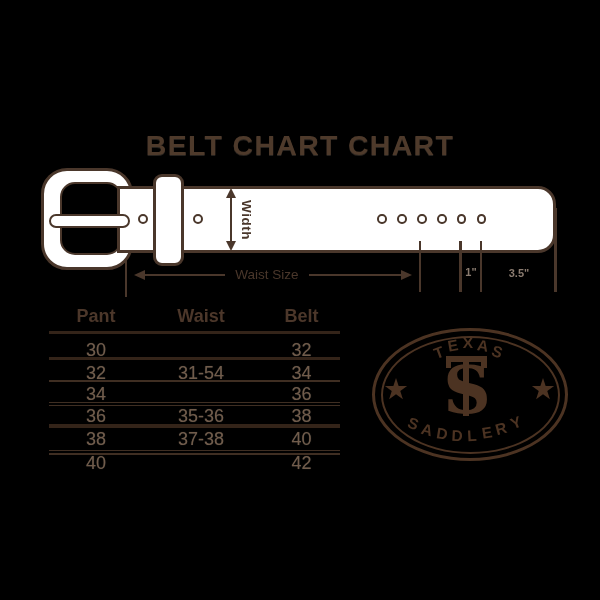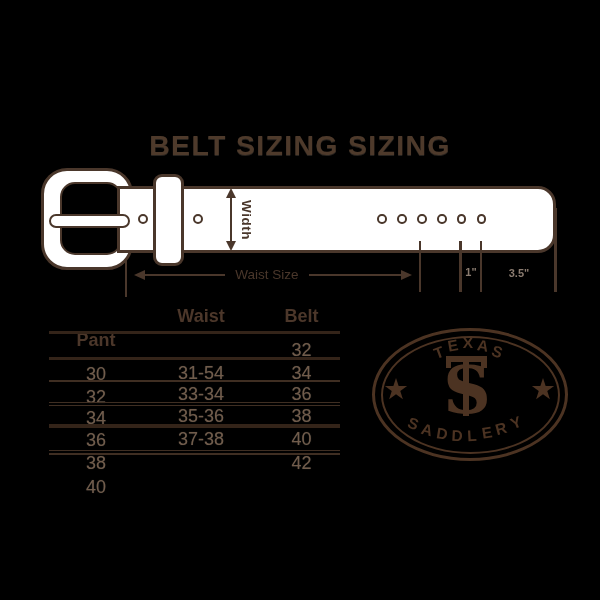--- a/index.html
+++ b/index.html
@@ -40,42 +40,42 @@
   .tri{width:0;height:0;}
   .arrow-label{color:var(--ink);font-size:13.5px;font-weight:400;}
   #width-label{left:206px;top:212px;width:80px;height:16px;text-align:center;
     transform:rotate(90deg);font-weight:600;letter-spacing:.5px;}
   #waist-label{left:225px;top:266px;width:84px;height:18px;line-height:18px;text-align:center;}
   .dim-label{color:var(--dim);font-size:11px;font-weight:600;}
   
   #table-area{left:50px;top:303px;width:298px;height:170px;}
   .trow{position:absolute;left:0;width:298px;height:22px;}
   .cell{position:absolute;top:0;height:22px;display:flex;align-items:center;justify-content:center;}
-  .c1{left:0;width:92px;margin-top:24px;}.c2{left:95px;width:112px;}.c3{left:205px;width:93px;}
+  .c1{left:0;width:92px;}.c2{left:95px;width:112px;}.c3{left:205px;width:93px;}
   .hcell{font-size:18px;font-weight:700;color:var(--header);}
   .vcell{font-size:18px;font-weight:400;color:var(--value);text-shadow:0 0 1px rgba(225,215,205,.25);}
   .tline{position:absolute;left:-1px;width:291px;background:var(--line);}
   
   .ellipse{border-radius:50%;border:3px solid var(--logo);}
   #logo-outer{left:372px;top:328px;width:196px;height:133px;border-width:3.4px;}
   #logo-inner{left:380.5px;top:335.5px;width:179px;height:118px;border-width:2.8px;}
   .star{width:40px;height:40px;display:flex;align-items:center;justify-content:center;
     font-family:"DejaVu Sans",sans-serif;font-size:29px;color:var(--logo);}
   .arc-letter{width:20px;height:20px;display:flex;align-items:center;justify-content:center;
     font-size:15.5px;font-weight:700;color:var(--logo);}
   .mono{background:var(--logo);}
   #mono-s{left:437px;top:360px;width:60px;height:60px;display:flex;align-items:center;justify-content:center;
     font-family:"DejaVu Serif",serif;font-weight:700;font-size:66px;color:var(--logo);line-height:1;}
 </style>
 </head>
 <body>
 
 <div id="stage">
 
-  <div id="title" class="abs">BELT SIZING SIZING</div>
+  <div id="title" class="abs">BELT CHART CHART</div>
 
   <div>
     <div id="buckle-outer" class="abs white-part"></div>
     <div id="buckle-inner" class="abs"></div>
     <div id="strap" class="abs white-part"></div>
 
     <div class="abs hole big" style="left:138px;top:213.5px;"></div>
     <div class="abs hole big" style="left:193px;top:213.5px;"></div>
 
     <div class="abs hole" style="left:377.2px;top:214.3px;"></div>
@@ -125,21 +125,20 @@
 
     <div class="trow" style="top:59px;">
       <div class="cell c1 vcell">32</div>
       <div class="cell c2 vcell">31-54</div>
       <div class="cell c3 vcell">34</div>
     </div>
     <div class="tline" style="top:77px;height:2px;"></div>
 
     <div class="trow" style="top:80px;">
       <div class="cell c1 vcell">34</div>
-      <div class="cell c2 vcell">33-34</div>
       <div class="cell c3 vcell">36</div>
     </div>
     <div class="tline" style="top:98.5px;height:1.5px;"></div>
     <div class="tline" style="top:101.5px;height:1.5px;"></div>
 
     <div class="trow" style="top:102px;">
       <div class="cell c1 vcell">36</div>
       <div class="cell c2 vcell">35-36</div>
       <div class="cell c3 vcell">38</div>
     </div>

